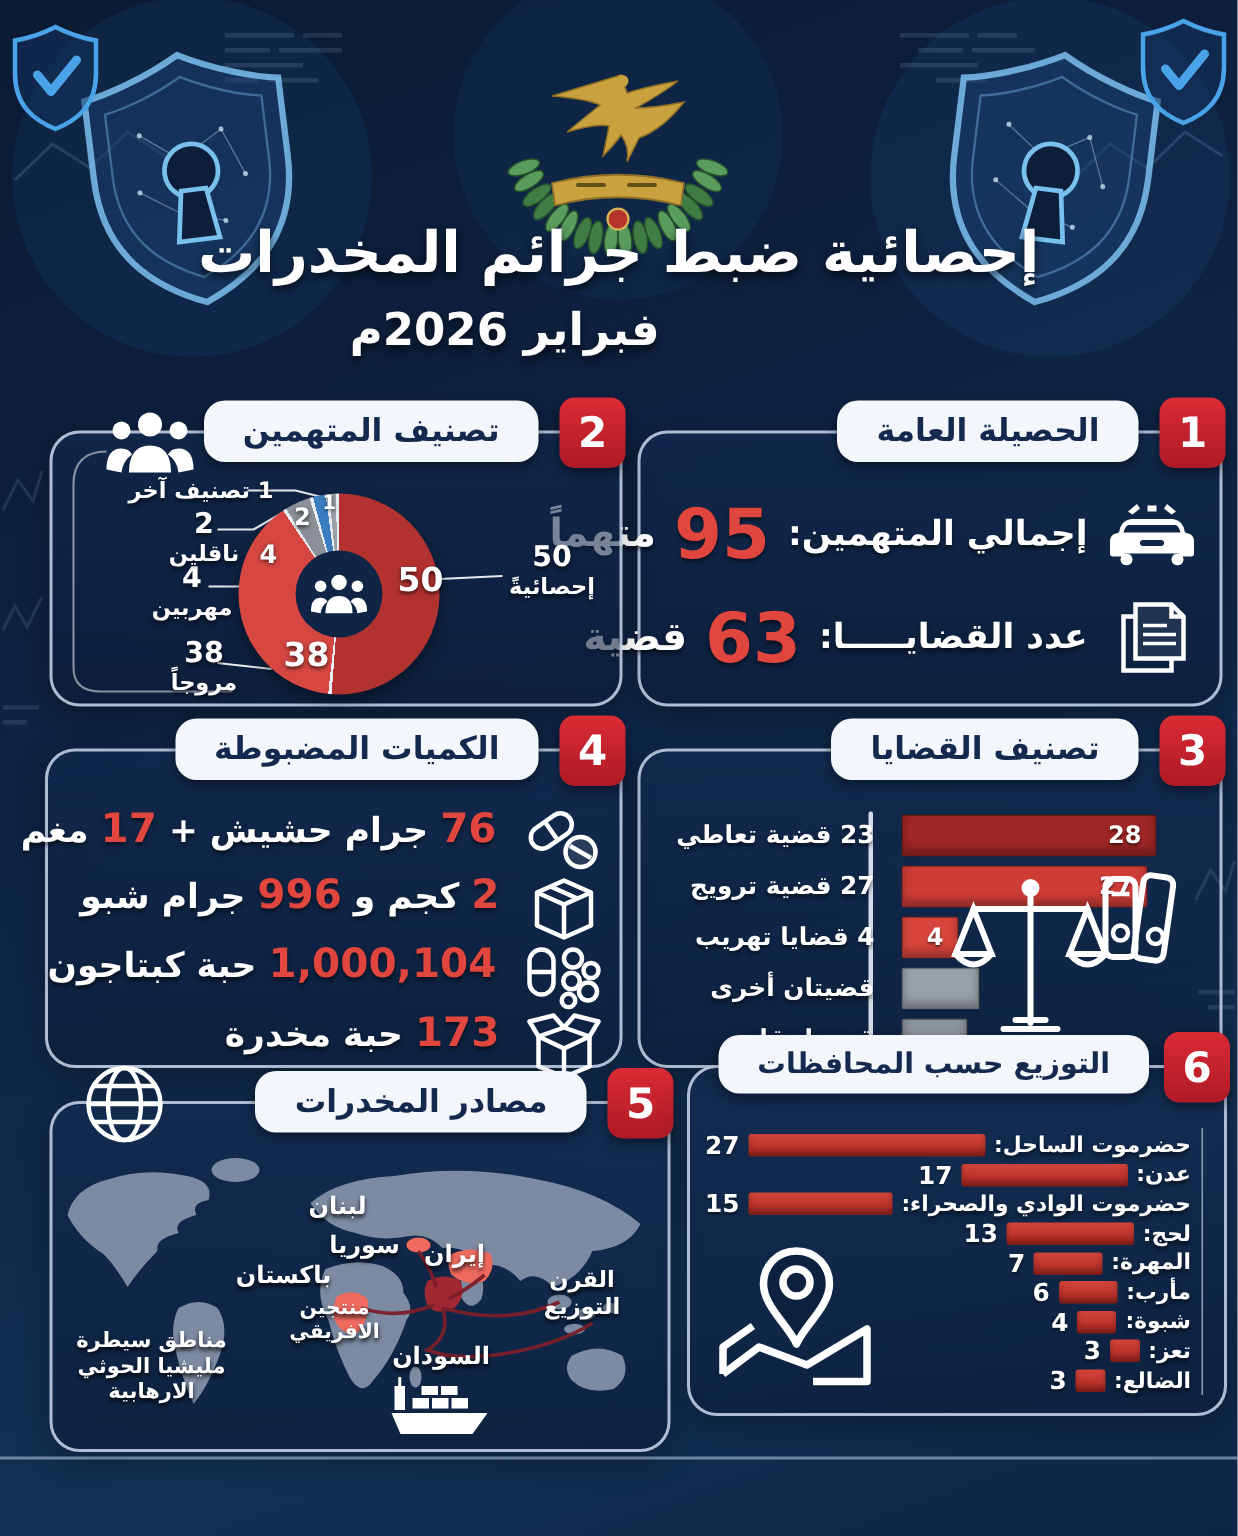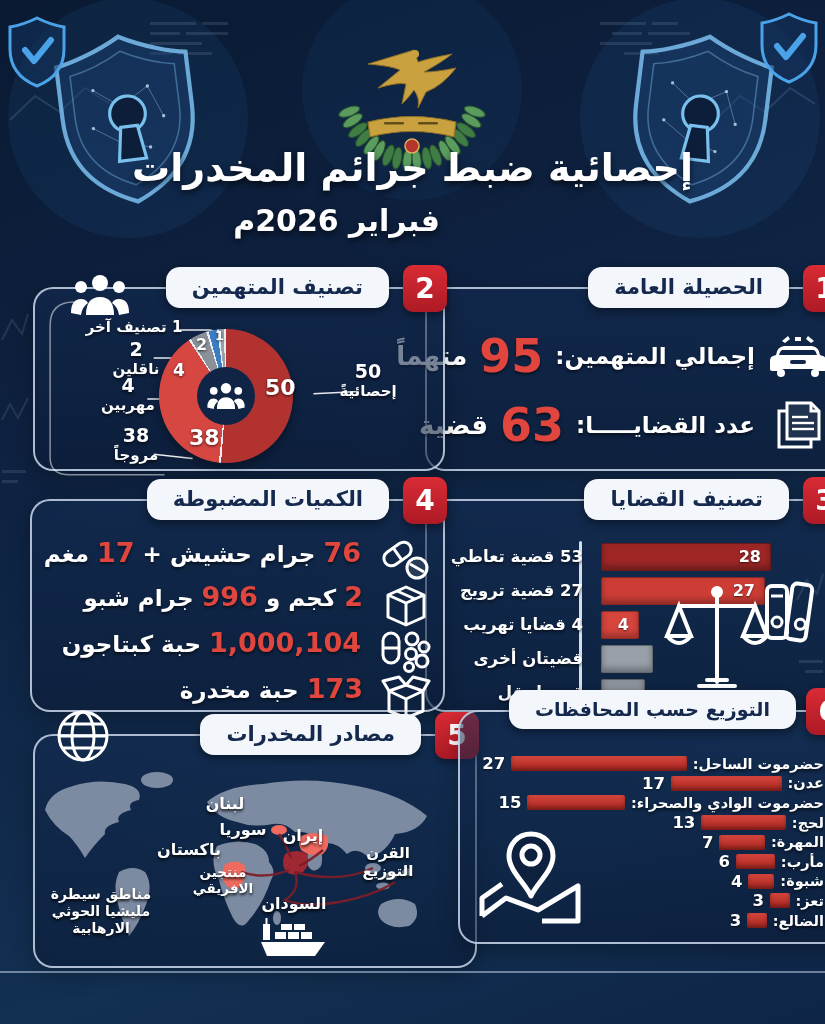--- a/index.html
+++ b/index.html
@@ -17,21 +17,20 @@
   }
   .sub-title{
     position:absolute;left:0;top:203px;width:673px;text-align:center;
     font-size:30px;font-weight:bold;text-shadow:0 3px 6px rgba(0,0,0,.65);direction:rtl;
   }
   
   .panel{
     position:absolute;border:2px solid rgba(203,216,236,.85);border-radius:20px;
     background:linear-gradient(180deg,rgba(20,44,82,.55),rgba(12,28,56,.6));
     box-shadow:0 6px 20px rgba(0,0,0,.28);
-    padding-left:30px;
   }
   .pill{
     position:absolute;top:-22px;right:54px;background:#f3f6fb;color:#14294d;
     font-weight:bold;font-size:21px;line-height:1;padding:10px 26px;border-radius:14px;
     box-shadow:0 3px 8px rgba(0,0,0,.45);white-space:nowrap;direction:rtl;
   }
   .badge{
     position:absolute;top:-24px;right:-4px;width:44px;height:47px;
     background:linear-gradient(180deg,#d92b35,#ad1a25);border-radius:10px;
     color:#fff;font-weight:bold;font-size:28px;display:flex;align-items:center;justify-content:center;
@@ -287,21 +286,21 @@
       <div class="d-label inline" style="left: 44px; top: 30px; width: 110px;">1 تصنيف آخر</div>
     </div>
 </section>
 
 <section class="panel" id="p-cases">
   <div class="pill">تصنيف القضايا</div>
   <div class="badge">3</div>
   <div id="cases-axis"></div>
   <div id="cases-rows">
       <div class="c-row">
-        <div class="c-label">53 قضية تعاطي</div>
+        <div class="c-label">23 قضية تعاطي</div>
         <div class="c-bar" style="width: 164px; background: linear-gradient(rgb(158, 38, 38), rgb(158, 38, 38)); border: 1px solid rgba(0, 0, 0, 0.35);">
           <span>28</span>
         </div>
       </div>
       <div class="c-row">
         <div class="c-label">27 قضية ترويج</div>
         <div class="c-bar" style="width: 158px; background: linear-gradient(rgb(205, 61, 54), rgb(205, 61, 54)); border: 1px solid rgba(0, 0, 0, 0.35);">
           <span>27</span>
         </div>
       </div>

